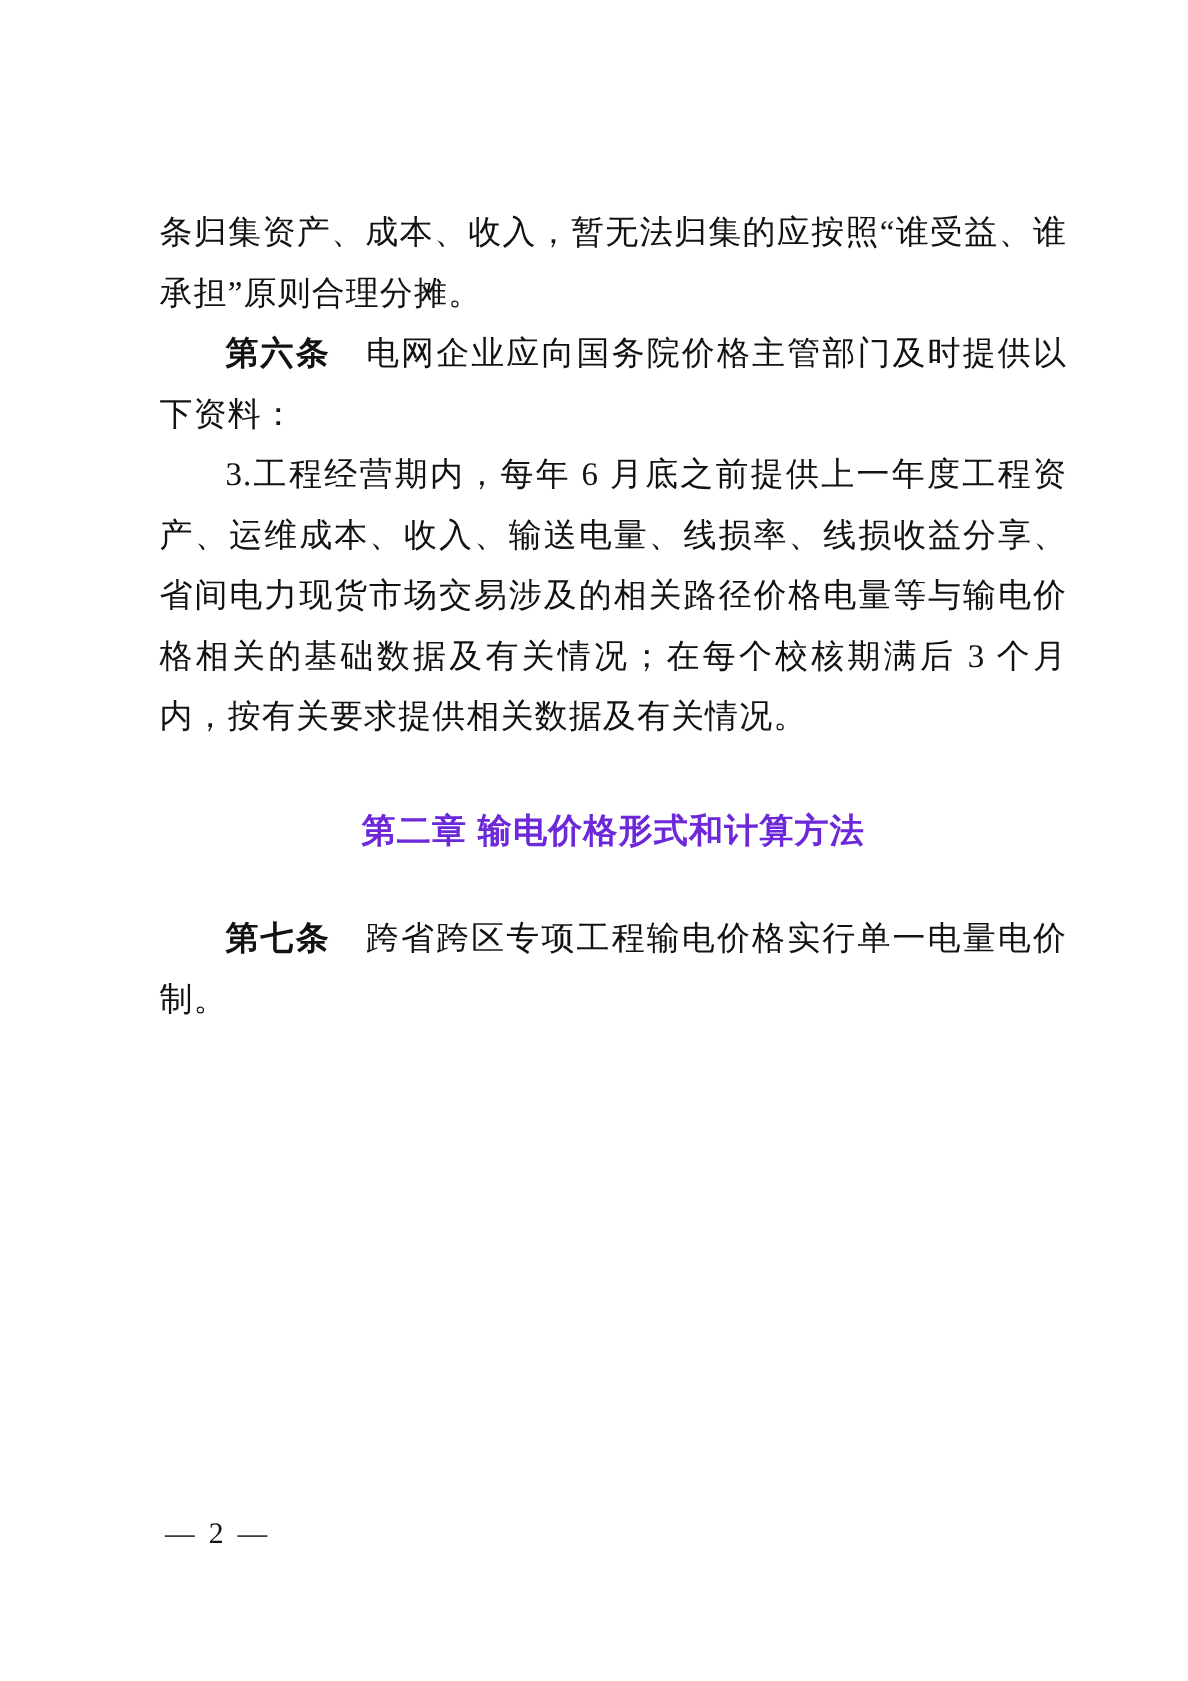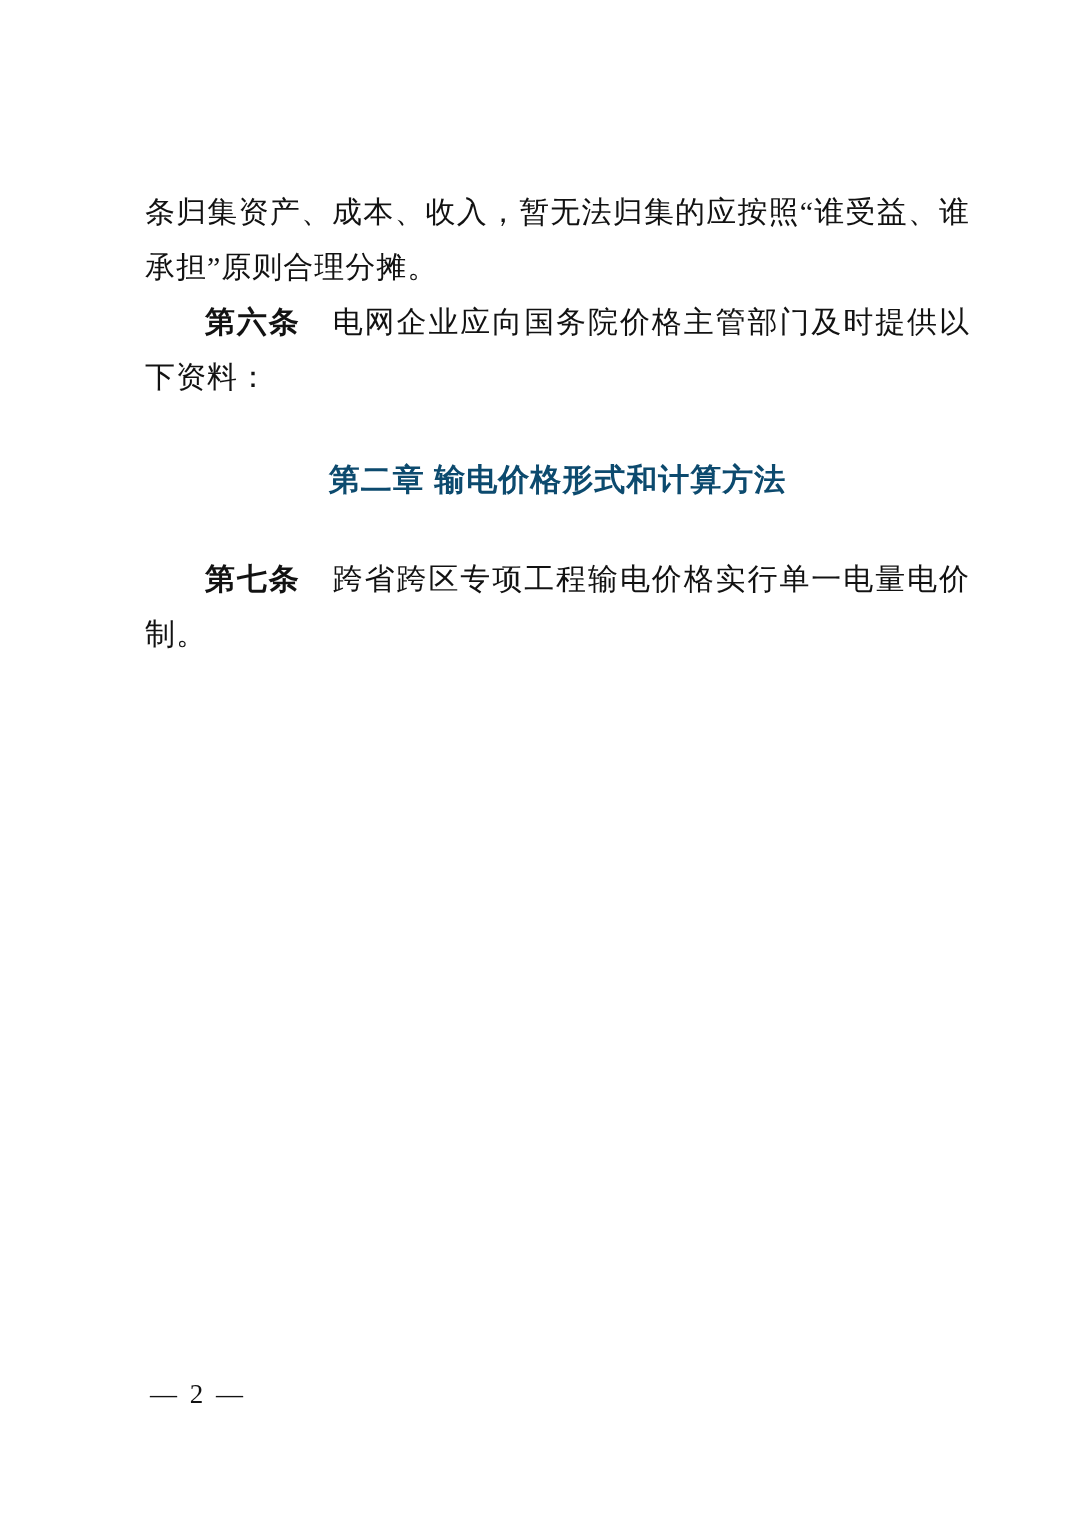--- a/index.html
+++ b/index.html
@@ -44,21 +44,21 @@
   .chapter {
     margin: 0;
     margin-top: 48px;
     margin-bottom: 44px;
     text-align: center;
     font-size: 31px;
     line-height: 55px;
     font-weight: bold;
     font-family: "Liberation Sans", "DejaVu Sans", sans-serif;
     letter-spacing: 1px;
-    color: #0c4a6e;
+    color: #6d28d9;
   }
   .footer {
     position: absolute;
     left: 150px;
     bottom: 118px;
     font-size: 27px;
     letter-spacing: 3px;
     color: #121212;
     font-family: "Liberation Serif", "DejaVu Serif", serif;
   }
@@ -69,20 +69,21 @@
 <div class="page">
   <div class="content">
 
     <p class="para no-indent"><span>条归集资产、成本、收入，暂无法归集的应按照“谁受益、谁承担”原则合理分摊。</span></p>
 
 
     <p class="para"><span class="lead">第六条</span><span>　电网企业应向国务院价格主管部门及时提供以下资料：</span></p>
 
 
 
+    <p class="para"><span>3.工程经营期内，每年 6 月底之前提供上一年度工程资产、运维成本、收入、输送电量、线损率、线损收益分享、省间电力现货市场交易涉及的相关路径价格电量等与输电价格相关的基础数据及有关情况；在每个校核期满后 3 个月内，按有关要求提供相关数据及有关情况。</span></p>
 
     <h2 class="chapter">第二章 输电价格形式和计算方法</h2>
 
     <p class="para"><span class="lead">第七条</span><span>　跨省跨区专项工程输电价格实行单一电量电价制。</span></p>
 
   </div>
 
   <div class="footer">— 2 —</div>
 </div>
 

